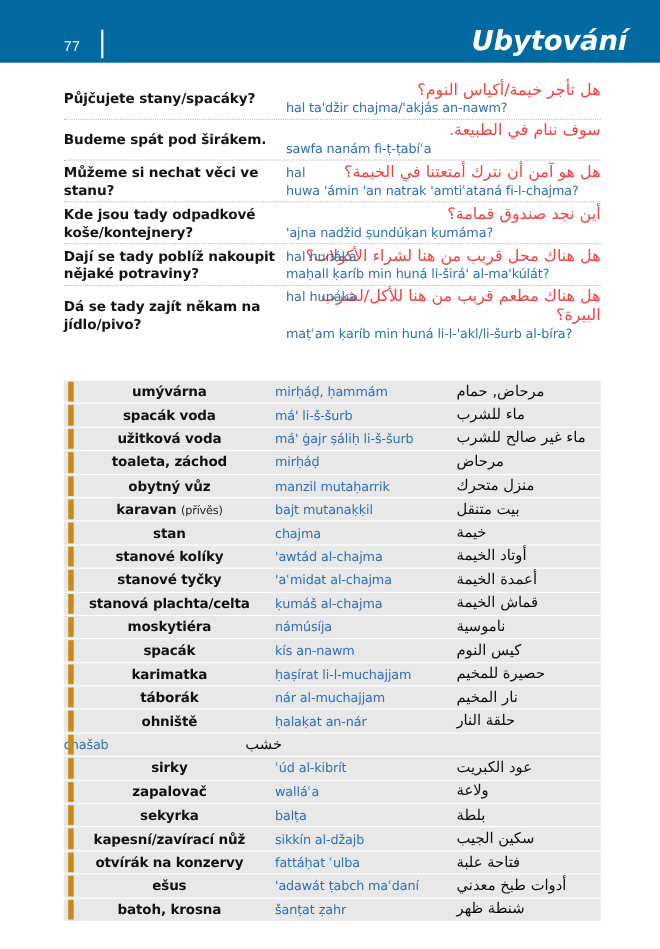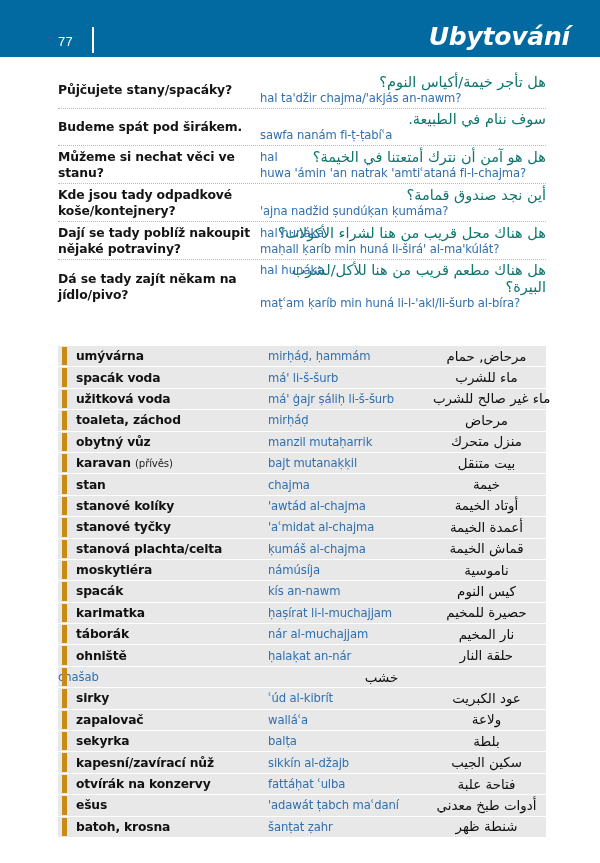--- a/index.html
+++ b/index.html
@@ -87,21 +87,21 @@
   .phrase-right {
     flex: 1 1 auto;
     position: relative;
     min-height: 30px;
   }
   .phrase-ar {
     direction: rtl;
     text-align: right;
     font-size: 14.5px;
     line-height: 17px;
-    color: #0f766e;
+    color: #ef4444;
     font-family: "DejaVu Sans", sans-serif;
   }
   .phrase-tr {
     font-size: 11.6px;
     line-height: 14px;
     color: #2f6fae;
     font-family: "DejaVu Sans", "Liberation Sans", sans-serif;
     letter-spacing: -0.1px;
   }
   
@@ -135,46 +135,46 @@
   }
   .vocab-tab {
     position: absolute;
     left: 4px;
     top: 1px;
     bottom: 1px;
     width: 5px;
     background: #c98a16;
   }
   .vocab-cz {
-    margin-left: 18px;
     width: 192px;
     flex: 0 0 192px;
     font-size: 12.3px;
     font-weight: bold;
     color: #111111;
     letter-spacing: -0.15px;
     white-space: nowrap;
+    text-align: center;
   }
   .vocab-cz .note {
     font-weight: normal;
     font-size: 10.2px;
     color: #222;
   }
   .vocab-tr {
     flex: 0 0 165px;
     width: 165px;
     font-size: 11.6px;
     color: #2f6fae;
     letter-spacing: -0.1px;
     white-space: nowrap;
   }
   .vocab-ar {
     flex: 1 1 auto;
     direction: rtl;
-    text-align: center;
+    text-align: left;
     padding-right: 6px;
     font-size: 13.4px;
     color: #0e0e0e;
     font-family: "DejaVu Sans", sans-serif;
     white-space: nowrap;
   }
 </style>
 </head>
 <body>
 

